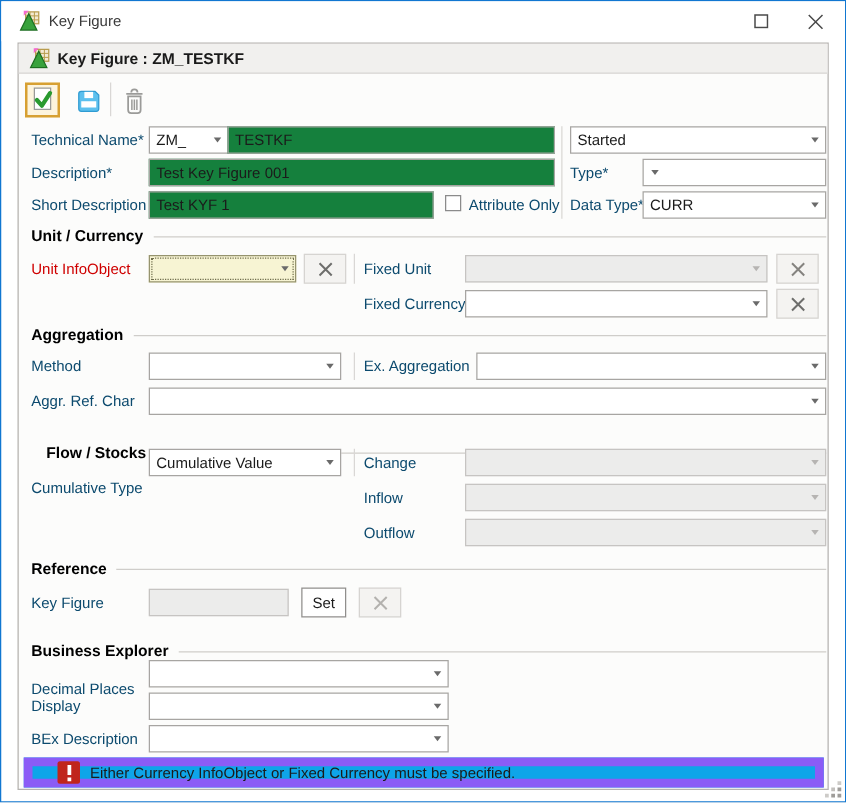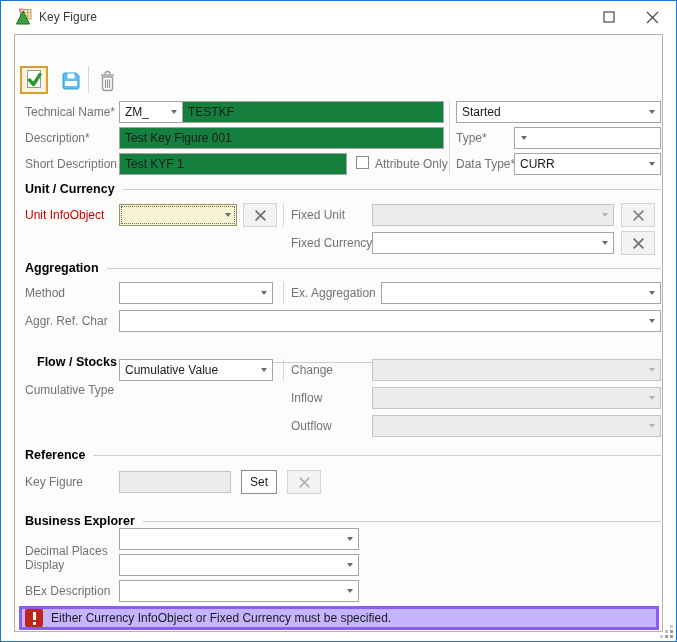--- a/index.html
+++ b/index.html
@@ -16,21 +16,21 @@
   .cap-btn { position:absolute; top:2px; width:26px; height:28px; display:flex; align-items:center; justify-content:center; }
   
   .panel { position:absolute; left:13px; top:33px; width:649px; height:598px; border:1px solid #b5b3b0; background:#fcfcfb; }
   .hdrbar { position:absolute; left:0; top:0; width:647px; height:24px; background:#f1f0ee; border-bottom:1px solid #d8d6d3; }
   .hdr-title { position:absolute; left:31px; top:5px; font-weight:bold; font-size:12.5px; color:#1a1a1a; }
   
   .tbtn { display:flex; align-items:center; justify-content:center; }
   .tbtn.hl { border:2px solid #d7a032; background:#fdf4dd; }
   .vsep { width:1px; background:#d9d7d5; position:absolute; }
   
-  .lbl { position:absolute; font-size:12px; color:#737373; white-space:nowrap; }
+  .lbl { position:absolute; font-size:12px; color:#0c4a6e; white-space:nowrap; }
   .lbl.req-red { color:#cf0000; }
   
   .input { position:absolute; height:22px; border:1px solid #a7a5a2; background:#15803d; padding:0 5px;
            font-family:inherit; font-size:12px; color:#1b1b1b; outline:none; }
   .input.disabled { background:#ececeb; border-color:#c6c4c2; }
   
   .combo { position:absolute; height:22px; border:1px solid #a7a5a2; background:#fff; display:flex; align-items:center; }
   .combo .val { flex:1; padding:0 5px; font-size:12px; color:#1b1b1b; white-space:nowrap; overflow:hidden; }
   .combo .arr { width:17px; align-self:stretch; display:flex; align-items:center; justify-content:center; }
   .combo .arr::after { content:''; border-left:3.5px solid transparent; border-right:3.5px solid transparent; border-top:4px solid #6a6a6a; }
@@ -42,22 +42,22 @@
   .xbtn { position:absolute; width:34px; height:24px; background:#f4f3f1; border:1px solid #d6d4d1;
           display:flex; align-items:center; justify-content:center; }
   .setbtn { position:absolute; width:36px; height:24px; background:#fff; border:1px solid #908e8c;
             display:flex; align-items:center; justify-content:center; font-size:12px; }
   .check { position:absolute; width:13px; height:13px; border:1px solid #8b8b8b; background:#fff; }
   
   .sect { position:absolute; left:10px; width:636px; display:flex; align-items:center; gap:8px; height:16px; }
   .sect .t { font-weight:bold; font-size:12.5px; color:#000; white-space:nowrap; }
   .sect .line { flex:1; height:1px; background:#cfcdca; }
   
-  .errbar { position:absolute; left:4px; top:571px; width:640px; height:24px; border:3px solid #8b5cf6;
-            background:#c4b5fd; display:flex; align-items:center; gap:8px; padding:0 3px; }
+  .errbar { position:absolute; left:4px; top:571px; width:640px; height:24px; border:7px solid #8b5cf6;
+            background:#0ea5e9; display:flex; align-items:center; gap:8px; padding:0 20px; }
   .erricon { width:18px; height:18px; min-width:18px; background:#c0251c; border-radius:2px; position:relative; }
   .erricon::before { content:''; position:absolute; left:8px; top:3px; width:3px; height:8px; background:#fff; }
   .erricon::after  { content:''; position:absolute; left:8px; top:13px; width:3px; height:3px; background:#fff; }
   
   .grip { position:absolute; right:3px; bottom:3px; width:12px; height:12px; }
   .grip::after { content:''; position:absolute; right:0; bottom:0; width:3px; height:3px; background:#9f9d9a;
                  box-shadow:-5px 0 #9f9d9a, 0 -5px #9f9d9a, -10px 0 #cdcbc8, 0 -10px #cdcbc8, -5px -5px #c2c0bd; }
 </style>
 </head>
 <body>
@@ -81,20 +81,31 @@
     </div>
     <div class="cap-btn" style="left:638px;">
       <svg width="13" height="13" viewBox="0 0 13 13">
           <path d="M1 1 L12 12 M12 1 L1 12" stroke="#4a4a4a" stroke-width="1.2"></path>
         </svg>
     </div>
   </div>
 
   <div class="panel">
 
+    <div class="hdrbar">
+      <span class="abs" style="left:8px; top:3px;">
+        <svg width="17" height="17" viewBox="0 0 17 17">
+          <rect x="5.5" y="1.5" width="10.5" height="9.5" fill="#f3ead3" stroke="#b99c4e"></rect>
+          <path d="M9 1.5 V11 M12.5 1.5 V11 M5.5 4.7 H16 M5.5 7.9 H16" stroke="#b99c4e" stroke-width="0.8"></path>
+          <polygon points="4,0.5 8,0.5 4,4.5" fill="#f569cf"></polygon>
+          <polygon points="1.5,16 8,3 14.5,16" fill="#38a23c" stroke="#1d6e20"></polygon>
+        </svg>
+      </span>
+      <span class="hdr-title">Key Figure : ZM_TESTKF</span>
+    </div>
 
     <div class="tbtn hl abs" style="left:5px; top:31px; width:28px; height:28px;">
       <svg width="21" height="22" viewBox="0 0 21 22">
         <rect x="3.5" y="1.5" width="13" height="17" fill="#ffffff" stroke="#9a9a98"></rect>
         <path d="M5.5 11 L9.5 15.5 L16 5.5" fill="none" stroke="#2a9a2f" stroke-width="3.4" stroke-linecap="round" stroke-linejoin="round"></path>
       </svg>
     </div>
     <div class="tbtn abs" style="left:44px; top:35px; width:24px; height:22px;">
       <svg width="22" height="22" viewBox="0 0 22 22">
         <path d="M3 5 a2 2 0 0 1 2-2 h11 l3 3 v11 a2 2 0 0 1 -2 2 h-12 a2 2 0 0 1 -2-2 z" fill="#5cc0ee" stroke="#2f9bd2"></path>

